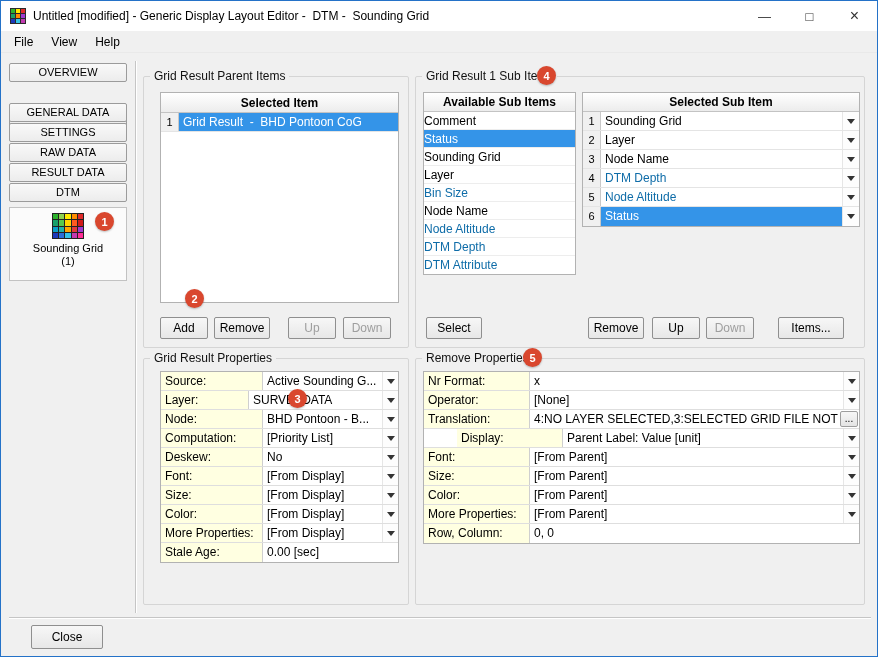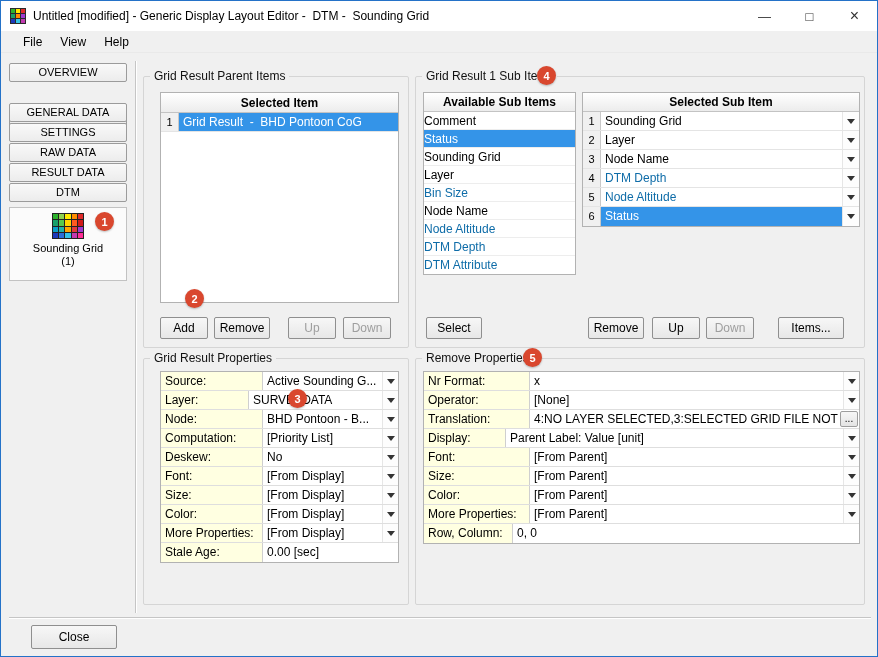--- a/index.html
+++ b/index.html
@@ -16,21 +16,21 @@
               grid-template-columns:repeat(3,1fr); grid-template-rows:repeat(3,1fr);
               gap:1px; background:#2a2a2a; border:1px solid #2a2a2a; }
   .app-icon span { display:block; }
   .title-text { font-size:12px; color:#000; white-space:pre; }
   .win-controls { position:absolute; right:0; top:0; height:30px; display:flex; }
   .win-btn { width:45px; height:30px; display:flex; align-items:center; justify-content:center;
              font-size:13px; color:#333; }
 
   
   .menubar { position:absolute; left:0; top:30px; width:100%; height:22px; background:#f0f0f0;
-             display:flex; align-items:center; padding-left:13px; border-bottom:1px solid #e9e9e9; }
+             display:flex; align-items:center; padding-left:4px; border-bottom:1px solid #e9e9e9; }
   .menu-item { padding:3px 9px; color:#000; }
 
   
   .side-btn { position:absolute; left:8px; width:118px; height:19px;
               background:linear-gradient(#f9f9f9,#ececec); border:1px solid #9b9b9b;
               border-radius:2px; font-size:11px; text-align:center; line-height:16px; color:#000; }
   .dtm-panel { position:absolute; left:8px; top:206px; width:118px; height:74px;
                background:#fbfbfb; border:1px solid #c2c2c2; text-align:center; padding-top:5px; }
   .sg-icon { width:32px; height:26px; margin:0 auto 3px auto; display:grid;
              grid-template-columns:repeat(5,1fr); grid-template-rows:repeat(4,1fr);
@@ -342,21 +342,21 @@
         <span class="prop-arrow">
             <span class="tri"></span>
           </span>
       </div>
       <div class="prop-row">
         <span class="prop-label" style="width:106px;">Translation:</span>
         <span class="prop-text">4:NO LAYER SELECTED,3:SELECTED GRID FILE NOT FOU...</span>
         <span class="dots-btn">...</span>
       </div>
       <div class="prop-row">
-        <span class="prop-label" style="width:82px;">Display:</span>
+        <span class="prop-label" style="width:106px;margin-left:33px;">Display:</span>
         <span class="prop-text">Parent Label: Value [unit]</span>
         <span class="prop-arrow">
             <span class="tri"></span>
           </span>
       </div>
       <div class="prop-row">
         <span class="prop-label" style="width:106px;">Font:</span>
         <span class="prop-text">[From Parent]</span>
         <span class="prop-arrow">
             <span class="tri"></span>
@@ -377,28 +377,28 @@
           </span>
       </div>
       <div class="prop-row">
         <span class="prop-label" style="width:106px;">More Properties:</span>
         <span class="prop-text">[From Parent]</span>
         <span class="prop-arrow">
             <span class="tri"></span>
           </span>
       </div>
       <div class="prop-row">
-        <span class="prop-label" style="width:89px;">Row, Column:</span>
+        <span class="prop-label" style="width:106px;">Row, Column:</span>
         <span class="prop-text">0, 0</span>
       </div>
     </div>
   </div>
 
   <div class="hsep"></div>
-  <div class="btn" style="left:30px; top:624px; width:86px; height:24px;">Close</div>
+  <div class="btn" style="left:30px; top:624px; width:72px; height:24px;">Close</div>
 
   <div class="ann" style="left:94px;  top:211px;">1</div>
   <div class="ann" style="left:184px; top:288px;">2</div>
   <div class="ann" style="left:287px; top:388px;">3</div>
   <div class="ann" style="left:536px; top:65px;">4</div>
   <div class="ann" style="left:522px; top:347px;">5</div>
 
 </div>
 
 </body></html>

